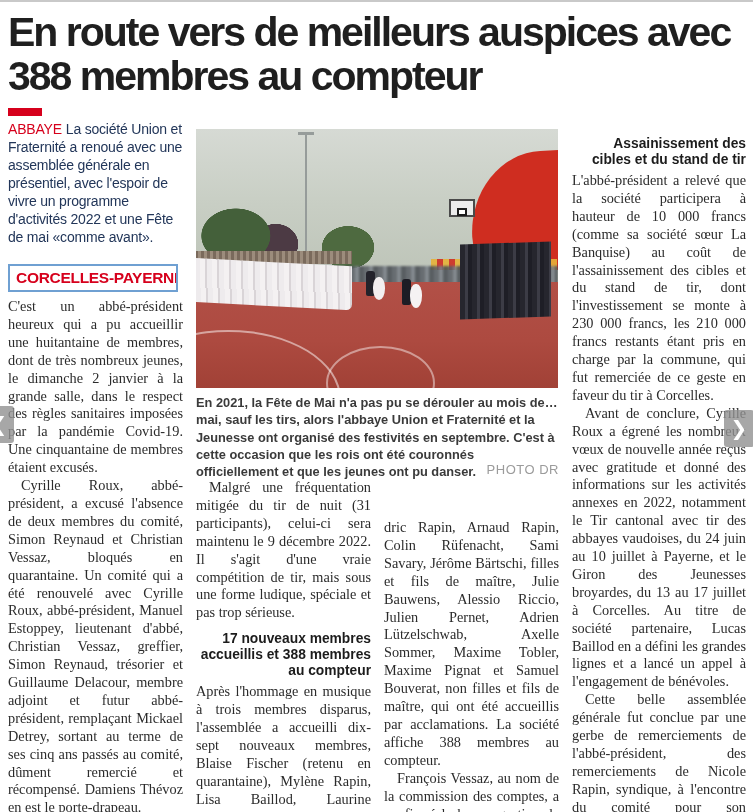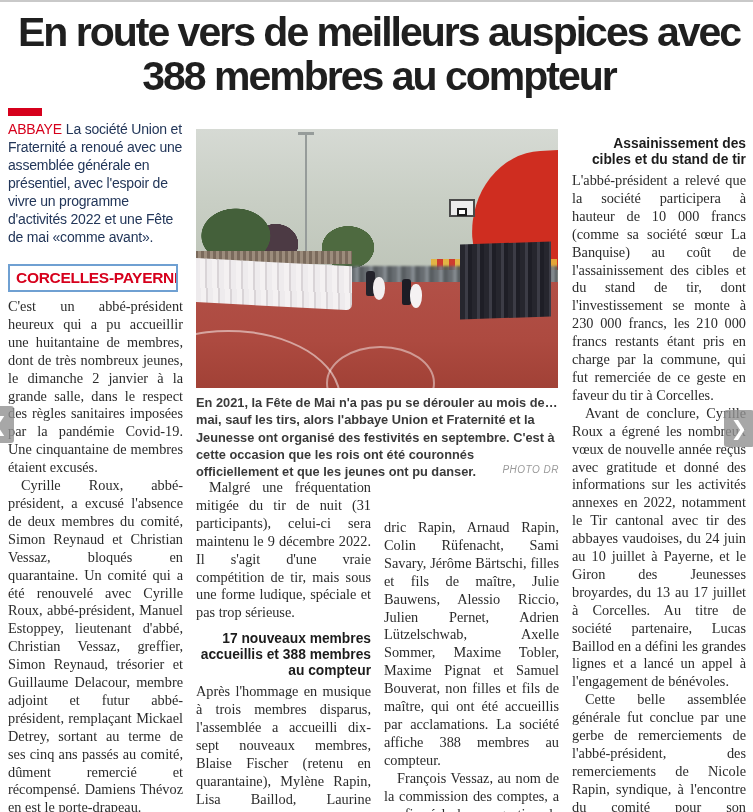--- a/index.html
+++ b/index.html
@@ -9,21 +9,21 @@
   *{box-sizing:border-box; margin:0; padding:0;}
   html,body{background:#fff;}
   body{
     width:753px; height:812px; position:relative; overflow:hidden;
     font-family:"Liberation Serif", serif;
   }
   .top-rule{position:absolute; left:0; top:0; width:753px; height:2px; background:#c9c9c9;}
   .headline{
     position:absolute; left:8px; top:10px; width:742px;
     font-family:"Liberation Sans", sans-serif; font-weight:bold;
-    font-size:41px; line-height:1.08; letter-spacing:-2px; color:var(--headline-ink);text-align:center;
+    font-size:41px; line-height:1.08; letter-spacing:-2px; color:var(--headline-ink);
   }
   .red-tick{position:absolute; left:8px; top:108px; width:34px; height:8px; background:var(--accent-red);}
   .lead{
     position:absolute; left:8px; top:120px; width:176px;
     font-family:"Liberation Sans", sans-serif; font-weight:normal;
     font-size:14px; line-height:18px; color:var(--lead-blue); letter-spacing:-0.2px;
   }
   .kicker{color:var(--accent-red); margin-right:4px;}
   .badge{
     position:absolute; left:8px; top:264px; width:170px;
@@ -84,21 +84,21 @@
   .ph-man2{left:57%; top:58%; width:9px; height:26px; background:#1d1d25; border-radius:3px 3px 2px 2px;}
   .ph-woman2{left:59%; top:60%; width:12px; height:24px; background:#f5f2f3; border-radius:45% 45% 50% 50%;}
   
   .caption{
     position:absolute; left:196px; top:394px; width:363px; min-height:72px;
     font-family:"Liberation Sans", sans-serif; font-weight:bold;
     font-size:12.8px; line-height:17.3px; color:#3a3a3a;
   }
   .credit{
     position:absolute; right:0; bottom:2px;
-    font-weight:normal; font-size:10px; letter-spacing:.5px; color:#9b9b9b;font-style:italic;
+    font-weight:normal; font-size:13px; letter-spacing:.5px; color:#9b9b9b;
   }
   
   .nav-btn{
     position:absolute; width:30px; height:37px; border:none; cursor:pointer;
     background:rgba(145,145,145,.8); color:#fff; border-radius:3px;
     font-size:20px; line-height:37px; text-align:center; padding:0;
     font-family:"DejaVu Sans", sans-serif;
   }
   .nav-prev{left:-16px; top:406px;}
   .nav-next{right:-1px; top:410px;}

